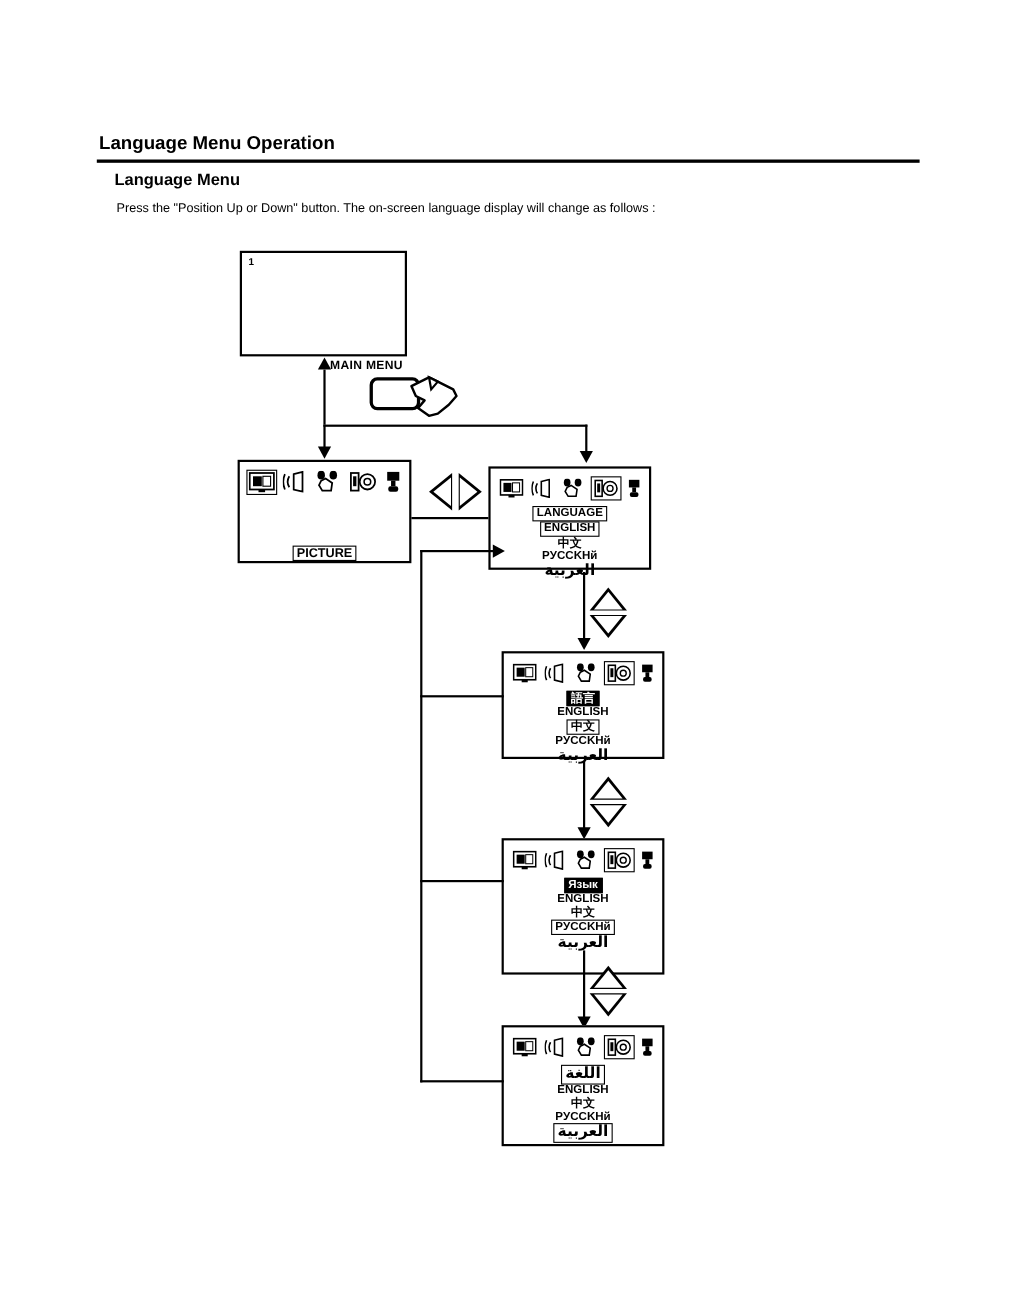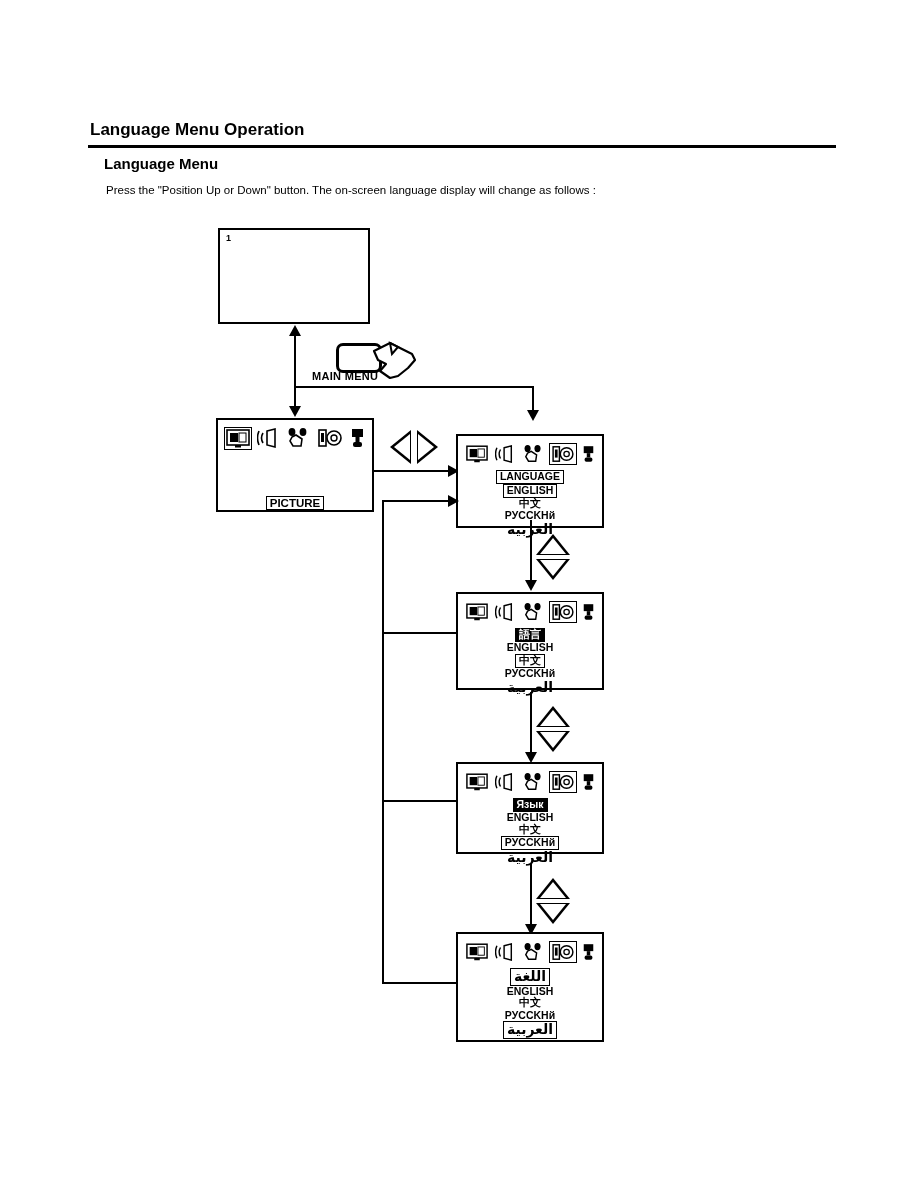--- a/index.html
+++ b/index.html
@@ -104,21 +104,21 @@
   <div class="sub-title">Language Menu</div>
   <div class="instruction">Press the "Position Up or Down" button. The on-screen language display will change as follows :</div>
 
   <div class="tvbox" style="left:218px;top:228px;width:152px;height:96px;">
     <span class="corner-num">1</span>
   </div>
 
   <div class="vline" style="left:294px;top:336px;height:50px;"></div>
   <div class="arrow-up" style="left:289px;top:325px;"></div>
 
-  <div class="mm-label" style="left:312px;top:326px;margin-top:44px;">MAIN MENU</div>
+  <div class="mm-label" style="left:300px;top:326px;">MAIN MENU</div>
   <div class="mm-button" style="left:336px;top:343px;"></div>
   <svg style="position:absolute;left:368px;top:338px;" width="52" height="44" viewBox="0 0 52 44">
     <path d="M6 13 L22 5 L30 9 L44 16 L47 22 L40 30 L30 38 L22 40 L12 33 L18 26 L10 22 Z" fill="#fff" stroke="#000" stroke-width="2.2" stroke-linejoin="round"></path>
     <path d="M22 5 L30 9 L24 16 Z" fill="#fff" stroke="#000" stroke-width="2"></path>
   </svg>
 
   <div class="hline" style="left:294px;top:386px;width:240px;"></div>
 
   <div class="vline" style="left:294px;top:386px;height:22px;"></div>
   <div class="arrow-down" style="left:289px;top:406px;"></div>
@@ -162,21 +162,21 @@
   </div>
 
   <div class="lr-key" style="left:390px;top:430px;">
     <div class="tri-l"></div>
     <div class="tri-r"></div>
   </div>
 
   <div class="hline" style="left:374px;top:470px;width:76px;"></div>
   <div class="arrow-right" style="left:448px;top:465px;"></div>
 
-  <div class="tvbox" style="left:456px;top:424px;width:148px;height:94px;margin-top:10px;">
+  <div class="tvbox" style="left:444px;top:424px;width:148px;height:94px;">
     <div class="iconrow">
       <svg class="ico" width="22" height="18" viewBox="0 0 24 19">
         <rect x="1" y="1" width="22" height="15" fill="#fff" stroke="#000" stroke-width="1.6"></rect>
         <rect x="4" y="4" width="8" height="9" fill="#000"></rect>
         <rect x="13" y="4" width="7" height="9" fill="#fff" stroke="#000"></rect>
         <rect x="9" y="16" width="6" height="2.5" fill="#000"></rect>
       </svg>
       <svg class="ico" width="20" height="18" viewBox="0 0 22 20">
         <path d="M10 3 L18 1 L18 19 L10 17 Z" fill="#fff" stroke="#000" stroke-width="1.6"></path>
         <path d="M6 5 Q3 10 6 15" fill="none" stroke="#000" stroke-width="1.6"></path>
@@ -254,21 +254,21 @@
     </div>
   </div>
 
   <div class="vline" style="left:530px;top:692px;height:62px;"></div>
   <div class="arrow-down" style="left:525px;top:752px;"></div>
   <div class="ud-key" style="left:536px;top:706px;">
     <div class="tri-up"></div>
     <div class="tri-dn"></div>
   </div>
 
-  <div class="tvbox" style="left:456px;top:762px;width:148px;height:92px;">
+  <div class="tvbox" style="left:456px;top:762px;width:148px;height:124px;">
     <div class="iconrow">
       <svg class="ico" width="22" height="18" viewBox="0 0 24 19">
         <rect x="1" y="1" width="22" height="15" fill="#fff" stroke="#000" stroke-width="1.6"></rect>
         <rect x="4" y="4" width="8" height="9" fill="#000"></rect>
         <rect x="13" y="4" width="7" height="9" fill="#fff" stroke="#000"></rect>
         <rect x="9" y="16" width="6" height="2.5" fill="#000"></rect>
       </svg>
       <svg class="ico" width="20" height="18" viewBox="0 0 22 20">
         <path d="M10 3 L18 1 L18 19 L10 17 Z" fill="#fff" stroke="#000" stroke-width="1.6"></path>
         <path d="M6 5 Q3 10 6 15" fill="none" stroke="#000" stroke-width="1.6"></path>

